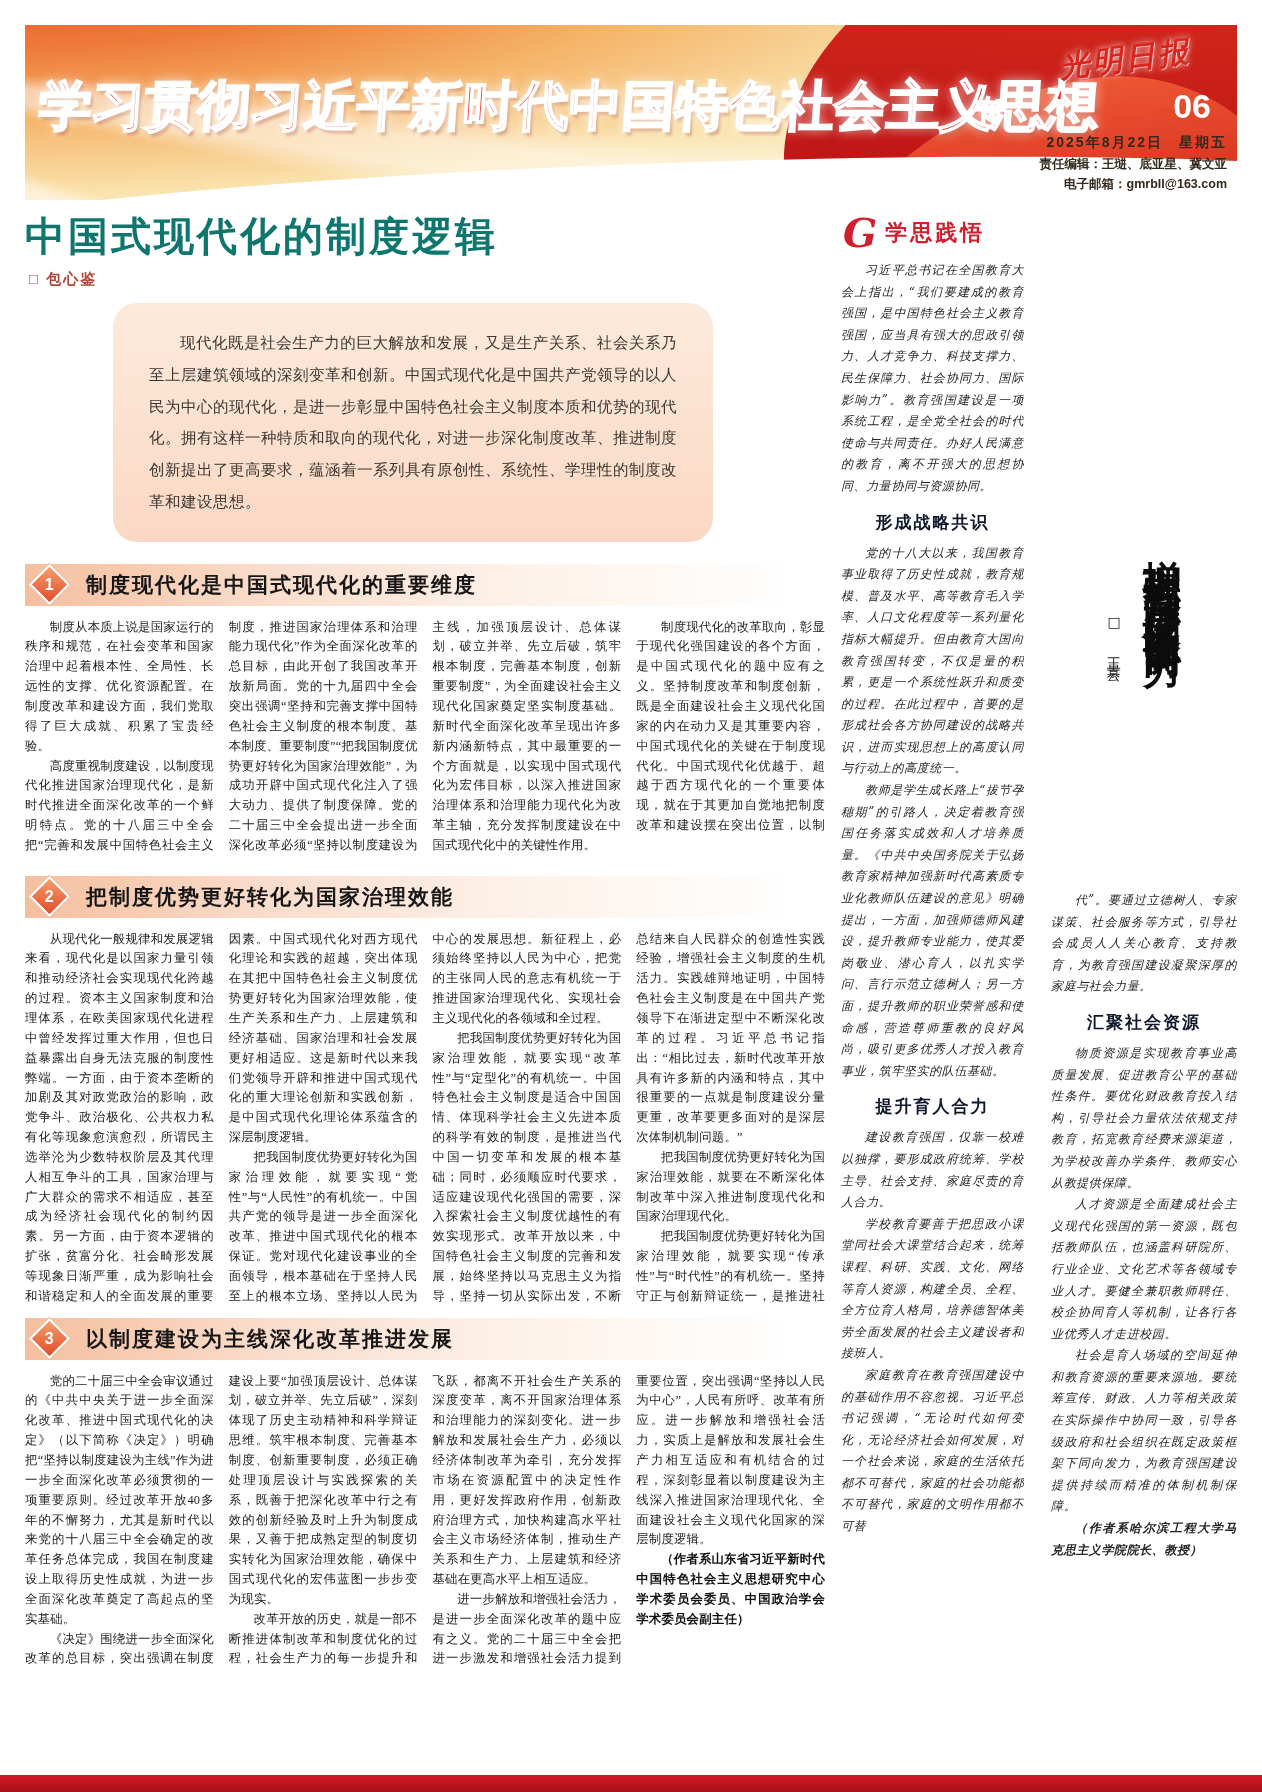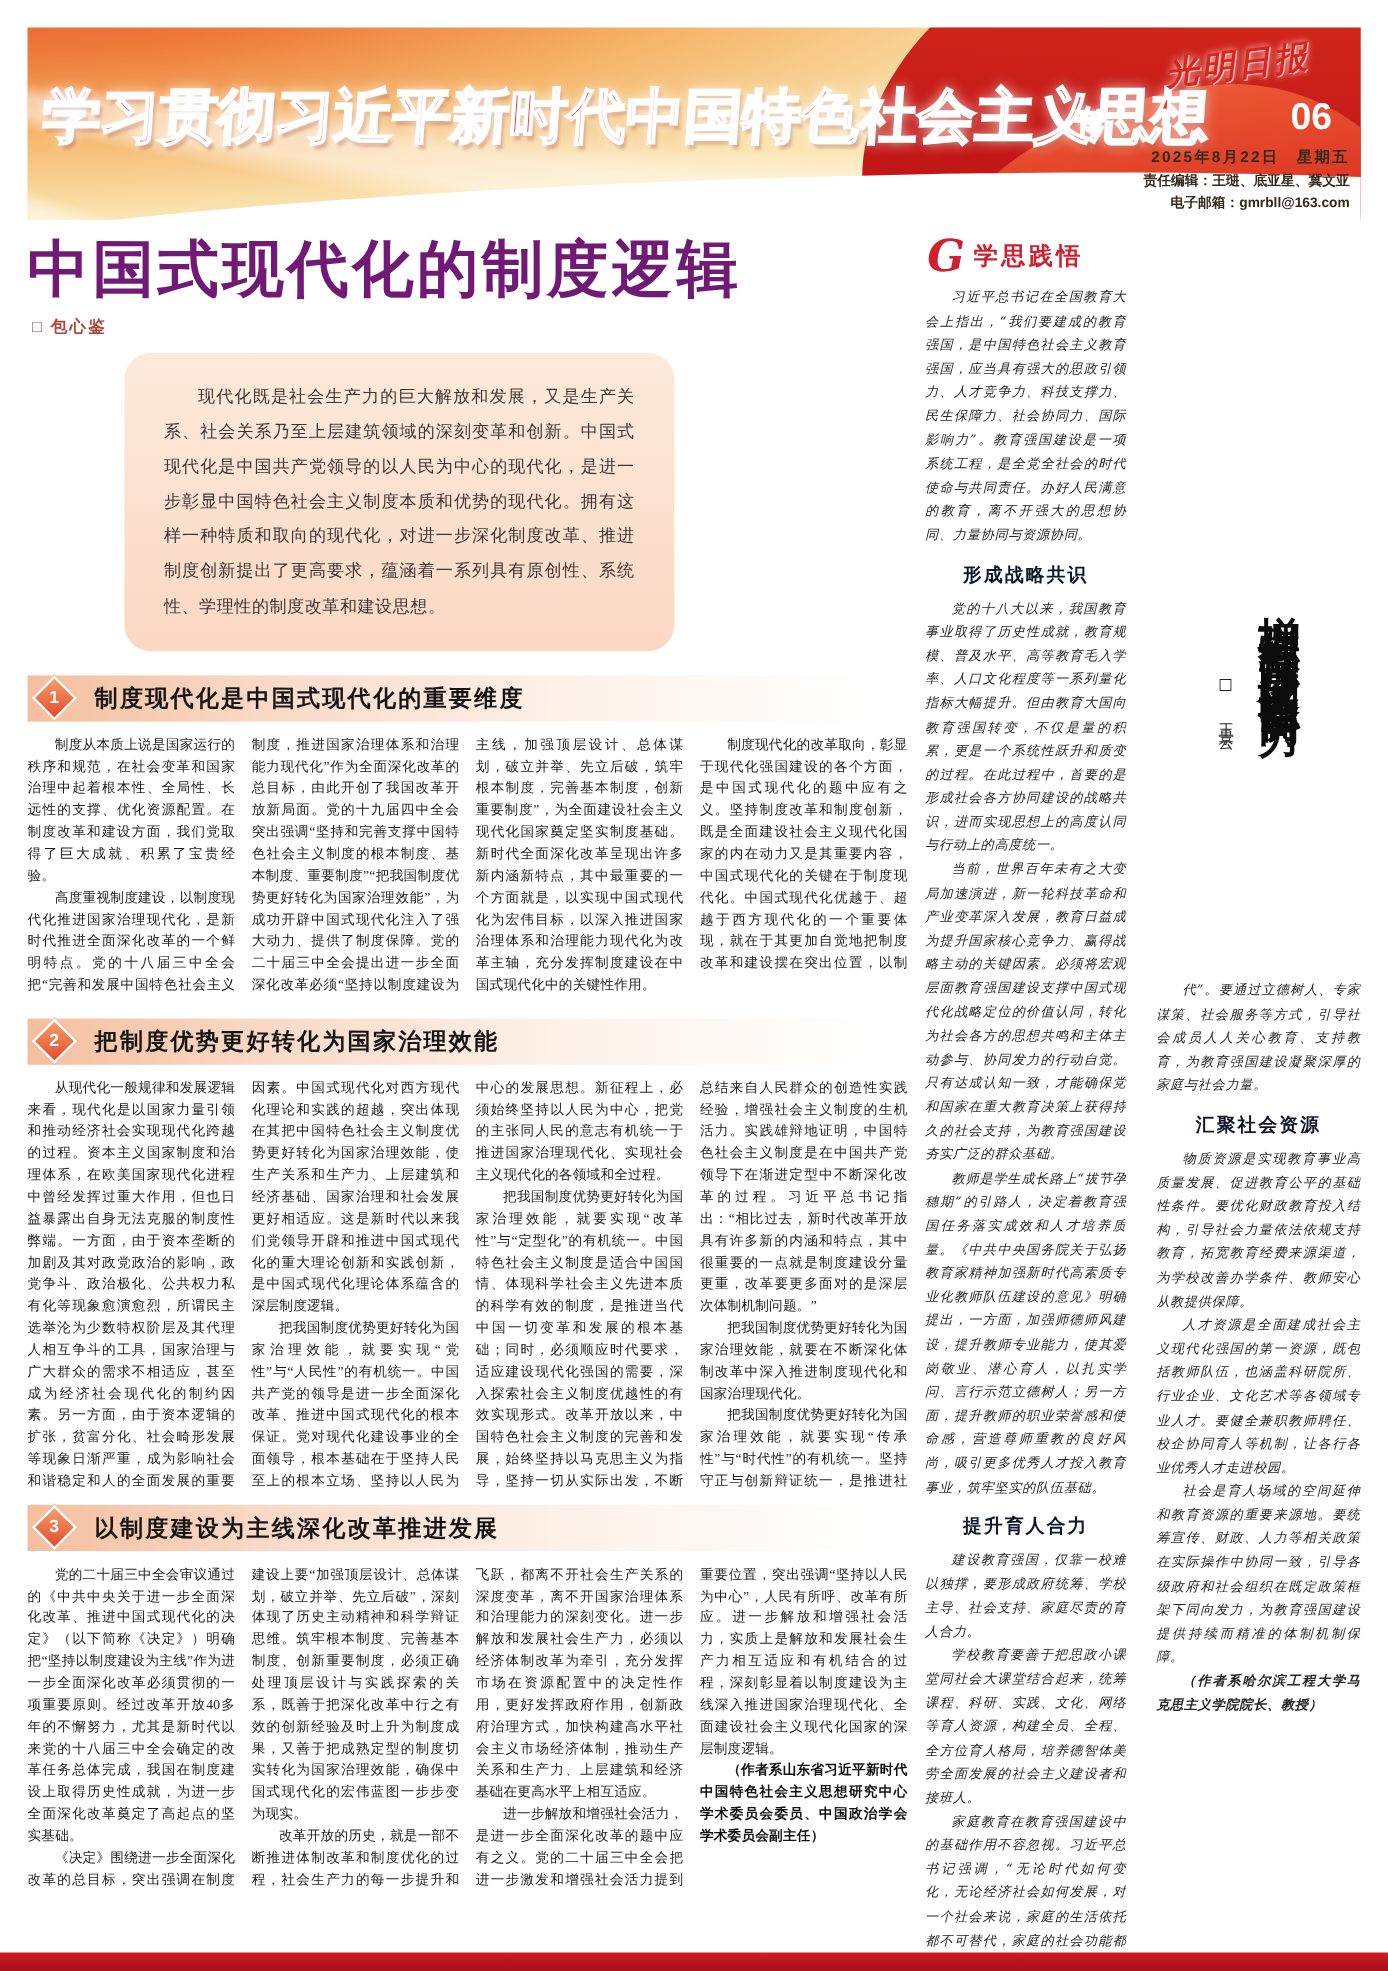--- a/index.html
+++ b/index.html
@@ -70,31 +70,31 @@
   .dateblock .dl2{ font-size:12.5px; font-weight:700;}
   .dateblock .dl3{ font-size:12.5px; font-weight:700;}
 
   
   .content{ display:flex; gap:16px; margin:14px 25px 0; }
   .main-article{ width:800px; }
   .side-article{ width:396px; }
 
   
   .headline{
-    font-family:"Liberation Serif",serif; font-size:56px; font-weight:900;
-    letter-spacing:3px; color:#701a75; line-height:1.15;
+    font-family:"Liberation Serif",serif; font-size:40px; font-weight:900;
+    letter-spacing:3px; color:#0f766e; line-height:1.15;
   }
   .byline-main{
     margin:10px 0 2px 4px; font-size:15px; color:#b0473a;
     font-family:"Liberation Sans",sans-serif; font-weight:700; letter-spacing:2px;
   }
 
   
   .intro-box{
-    margin:14px 0 22px 88px; width:500px;
+    margin:14px 0 22px 88px; width:600px;
     background:linear-gradient(180deg,#fdeadb 0%,#fbd8c4 100%);
     border-radius:24px; padding:24px 36px;
   }
   .intro-box p{
     font-size:15.5px; line-height:2.05; color:#3c3733; text-indent:2em;
     letter-spacing:.5px; text-align:justify;
   }
 
   
   .sec-strip{
@@ -251,21 +251,20 @@
         <span class="g-logo">G</span>
         <span class="kicker">学思践悟</span>
       </div>
 
       <div class="side-cols">
         <div class="side-col-a">
           <p class="kai">习近平总书记在全国教育大会上指出，“我们要建成的教育强国，是中国特色社会主义教育强国，应当具有强大的思政引领力、人才竞争力、科技支撑力、民生保障力、社会协同力、国际影响力”。教育强国建设是一项系统工程，是全党全社会的时代使命与共同责任。办好人民满意的教育，离不开强大的思想协同、力量协同与资源协同。</p>
           <h3>形成战略共识</h3>
           <div>
               <p>党的十八大以来，我国教育事业取得了历史性成就，教育规模、普及水平、高等教育毛入学率、人口文化程度等一系列量化指标大幅提升。但由教育大国向教育强国转变，不仅是量的积累，更是一个系统性跃升和质变的过程。在此过程中，首要的是形成社会各方协同建设的战略共识，进而实现思想上的高度认同与行动上的高度统一。</p>
-              <p>当前，世界百年未有之大变局加速演进，新一轮科技革命和产业变革深入发展，教育日益成为提升国家核心竞争力、赢得战略主动的关键因素。必须将宏观层面教育强国建设支撑中国式现代化战略定位的价值认同，转化为社会各方的思想共鸣和主体主动参与、协同发力的行动自觉。只有达成认知一致，才能确保党和国家在重大教育决策上获得持久的社会支持，为教育强国建设夯实广泛的群众基础。</p>
               <p>教师是学生成长路上“拔节孕穗期”的引路人，决定着教育强国任务落实成效和人才培养质量。《中共中央国务院关于弘扬教育家精神加强新时代高素质专业化教师队伍建设的意见》明确提出，一方面，加强师德师风建设，提升教师专业能力，使其爱岗敬业、潜心育人，以扎实学问、言行示范立德树人；另一方面，提升教师的职业荣誉感和使命感，营造尊师重教的良好风尚，吸引更多优秀人才投入教育事业，筑牢坚实的队伍基础。</p>
             </div>
           <h3>提升育人合力</h3>
           <div>
               <p>建设教育强国，仅靠一校难以独撑，要形成政府统筹、学校主导、社会支持、家庭尽责的育人合力。</p>
               <p>学校教育要善于把思政小课堂同社会大课堂结合起来，统筹课程、科研、实践、文化、网络等育人资源，构建全员、全程、全方位育人格局，培养德智体美劳全面发展的社会主义建设者和接班人。</p>
               <p>家庭教育在教育强国建设中的基础作用不容忽视。习近平总书记强调，“无论时代如何变化，无论经济社会如何发展，对一个社会来说，家庭的生活依托都不可替代，家庭的社会功能都不可替代，家庭的文明作用都不可替</p>
             </div>
         </div>
 

